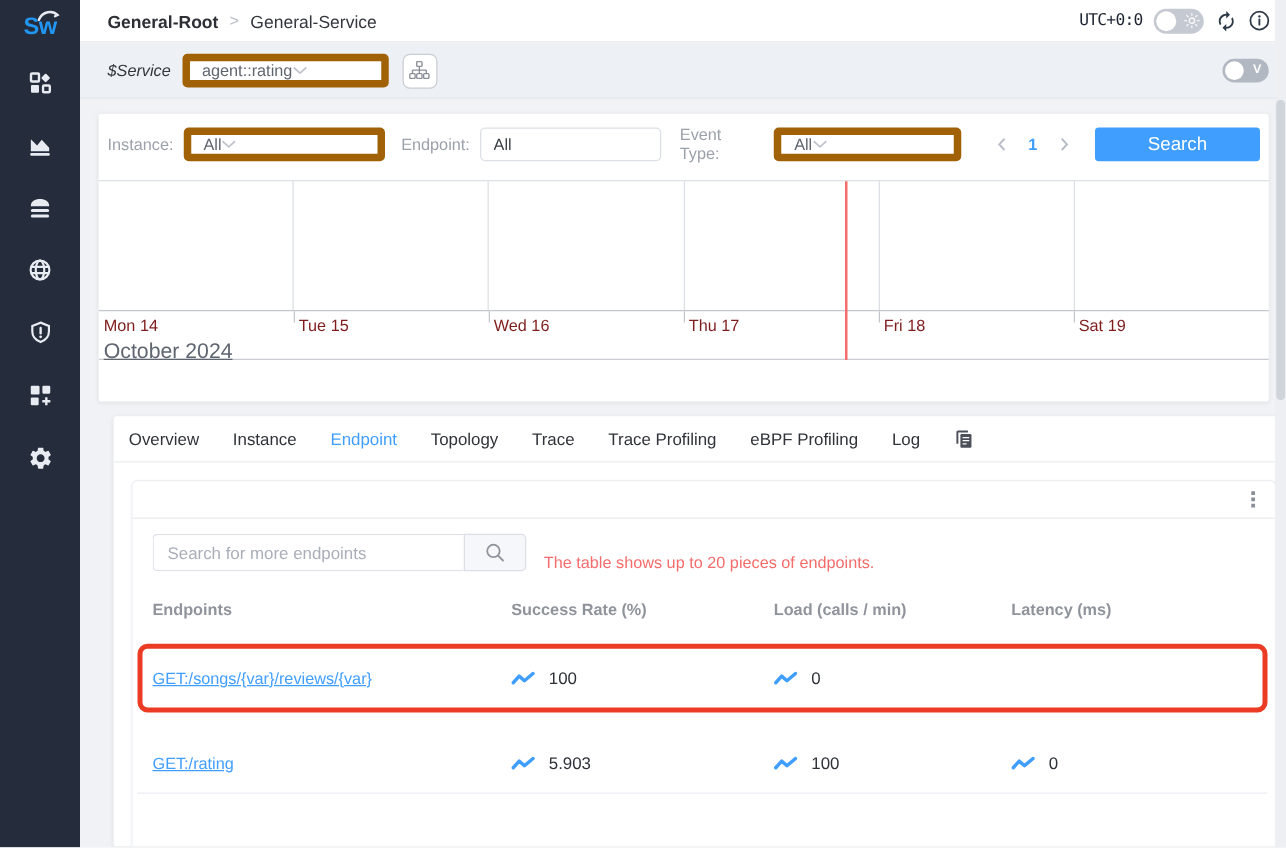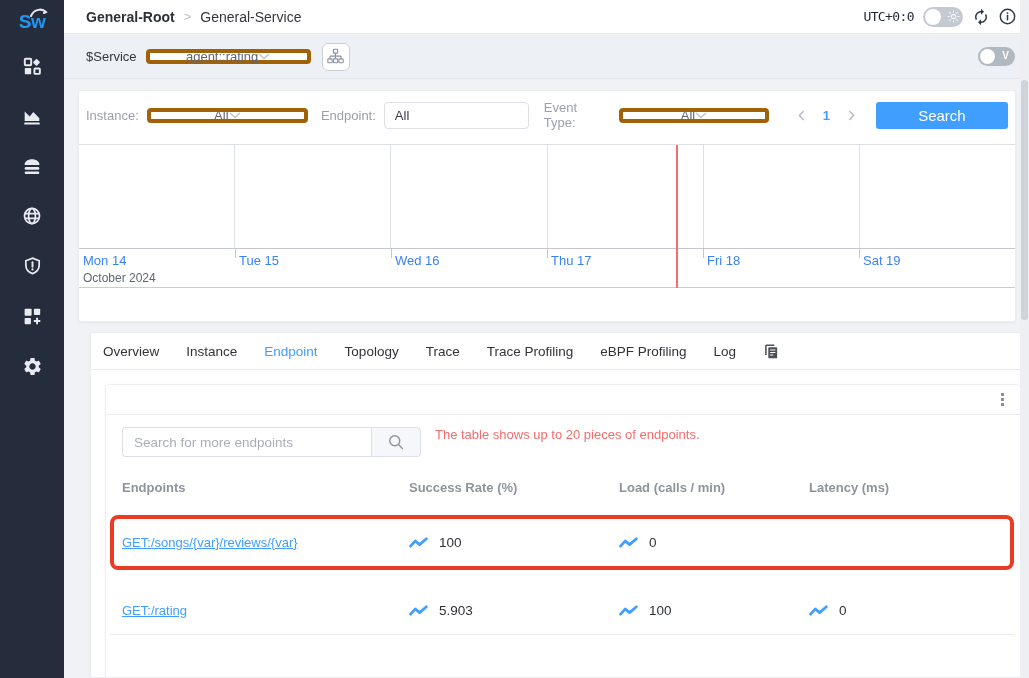--- a/index.html
+++ b/index.html
@@ -26,23 +26,23 @@
   .time-range { font-family:"DejaVu Sans Mono", monospace; font-size:13px; color:#1d2531; letter-spacing:-0.6px; }
   .tz { font-family:"DejaVu Sans Mono", monospace; font-size:13px; color:#1d2531; letter-spacing:-0.6px; }
   .pill { position:relative; width:40px; height:20px; border-radius:10px; background:#c5c9d1; cursor:pointer; flex:0 0 auto; }
   .pill .knob { position:absolute; left:2px; top:2px; width:16px; height:16px; border-radius:50%; background:#fff; }
   .pill .sun { position:absolute; right:3px; top:3px; }
   .icon-btn { display:flex; align-items:center; justify-content:center; cursor:pointer; color:#2f3a49; }
 
   
   .servicebar { position:absolute; left:64px; top:35px; right:0; height:44px; background:#edf0f4; border-bottom:1px solid #e3e6ea;
                 display:flex; align-items:center; padding:0 14px 0 22px; }
-  .svc-label { font-size:13px; color:#33373d; margin-right:9px; }
-  .select { height:15px; background:#fff; border:4px solid #a16207; border-radius:4px; display:flex; align-items:center;
-            justify-content:center; padding:0 10px; font-size:13px; color:#5f6670; cursor:pointer; }
+  .svc-label { font-size:13px; color:#33373d; margin-right:9px;font-style:italic; }
+  .select { height:27px; background:#fff; border:6px solid #a16207; border-radius:4px; display:flex; align-items:center;
+            justify-content:flex-start; padding:0 10px; font-size:13px; color:#5f6670; cursor:pointer; }
   .svc-select { width:165px; }
   .sq-btn { width:28px; height:28px; margin-left:11px; background:#fff; border:1px solid #c9cdd4; border-radius:6px;
             display:flex; align-items:center; justify-content:center; cursor:pointer; color:#8a9099; }
   .v-toggle { margin-left:auto; position:relative; width:37px; height:19px; border-radius:10px; background:#b2b8c2; cursor:pointer; }
   .v-toggle .knob { position:absolute; left:2px; top:2px; width:15px; height:15px; border-radius:50%; background:#fff; }
   .v-toggle .v { position:absolute; right:6px; top:3px; font-size:10px; font-weight:700; color:#fff; }
 
   
   .panel1 { position:absolute; left:78px; top:90px; width:938px; height:232px; background:#fff; border:1px solid #ebedf0;
             border-radius:3px; box-shadow:0 1px 3px rgba(0,0,0,.05); }
@@ -58,41 +58,41 @@
   .pg-arrow { padding:4px 6px; cursor:pointer; display:flex; align-items:center; }
   .pg-num { margin:0 12px; font-size:13px; font-weight:700; color:#409eff; }
   .search-btn { margin-left:15px; width:134px; height:27px; background:#409eff; border:none; border-radius:3px; color:#fff;
                 font-size:15px; font-family:"Liberation Sans",sans-serif; cursor:pointer; }
 
   .timeline { position:absolute; left:0; right:0; top:53px; height:144px; border-top:1px solid #dcdfe4; border-bottom:1px solid #c9ccd2; }
   .tl-grid { display:flex; height:103px; }
   .tl-col { flex:1; border-right:1px solid #dcdfe4; }
   .tl-col:last-child { border-right:none; }
   .tl-labels { position:relative; height:40px; border-top:1px solid #c3c6cc; }
-  .tl-day { position:absolute; top:4px; font-size:13px; color:#3b82f6; white-space:nowrap; }
+  .tl-day { position:absolute; top:4px; font-size:13px; color:#7f1d1d; white-space:nowrap; }
   .tl-tick { position:absolute; top:0; width:1px; height:9px; background:#c3c6cc; }
-  .tl-month { position:absolute; left:4px; top:22px; font-size:12px; color:#5f6670; }
+  .tl-month { position:absolute; left:4px; top:22px; font-size:17px; color:#5f6670;text-decoration:underline; }
   .tl-marker { position:absolute; left:597px; top:0; width:2px; height:143px; background:#f56c6c; z-index:2; }
 
   
   .panel2 { position:absolute; left:90px; top:332px; width:938px; height:346px; background:#fff; border:1px solid #ebedf0;
             border-radius:3px; box-shadow:0 1px 3px rgba(0,0,0,.05); overflow:hidden; }
   .tabs { height:37px; display:flex; align-items:center; padding:0 12px; gap:27px; border-bottom:1px solid #e9ebee; }
   .tab { font-size:13.5px; color:#303339; cursor:pointer; white-space:nowrap; }
   .tab.active { color:#409eff; }
   .tab-copy { cursor:pointer; display:flex; align-items:center; color:#4b5058; }
 
   .card { position:absolute; left:14px; right:6px; top:51px; height:400px; background:#fff; border:1px solid #edeff3;
           border-radius:5px; box-shadow:0 1px 4px rgba(0,0,0,.04); }
   .card-head { height:30px; border-bottom:1px solid #ececee; display:flex; align-items:center; justify-content:flex-end; padding-right:12px; }
   .kebab { display:flex; flex-direction:column; gap:2px; cursor:pointer; padding:4px; }
   .kebab i { width:3px; height:3px; background:#8a9099; display:block; }
   .card-body { padding:12px 18px 0 16px; }
 
-  .search-row { display:flex; align-items:flex-start; }
+  .search-row { display:flex; align-items:flex-end; }
   .ep-search { width:249px; height:30px; border:1px solid #dcdfe6; border-right:none; border-radius:4px 0 0 4px; padding:0 11px;
                font-size:13.5px; color:#3a3f46; font-family:"Liberation Sans",sans-serif; outline:none; }
   .ep-search::placeholder { color:#a9aeb8; }
   .ep-search-btn { width:50px; height:30px; background:#f5f7fa; border:1px solid #dcdfe6; border-radius:0 4px 4px 0;
                    display:flex; align-items:center; justify-content:center; cursor:pointer; }
   .notice { margin-left:14px; font-size:13px; color:#f56c6c; }
 
   .tbl { margin-top:17px; }
   .t-row { display:grid; grid-template-columns:287px 210px 190px 1fr; align-items:center; }
   .t-head { color:#8f949c; font-size:13px; font-weight:700; padding:6px 0 12px 0; }

